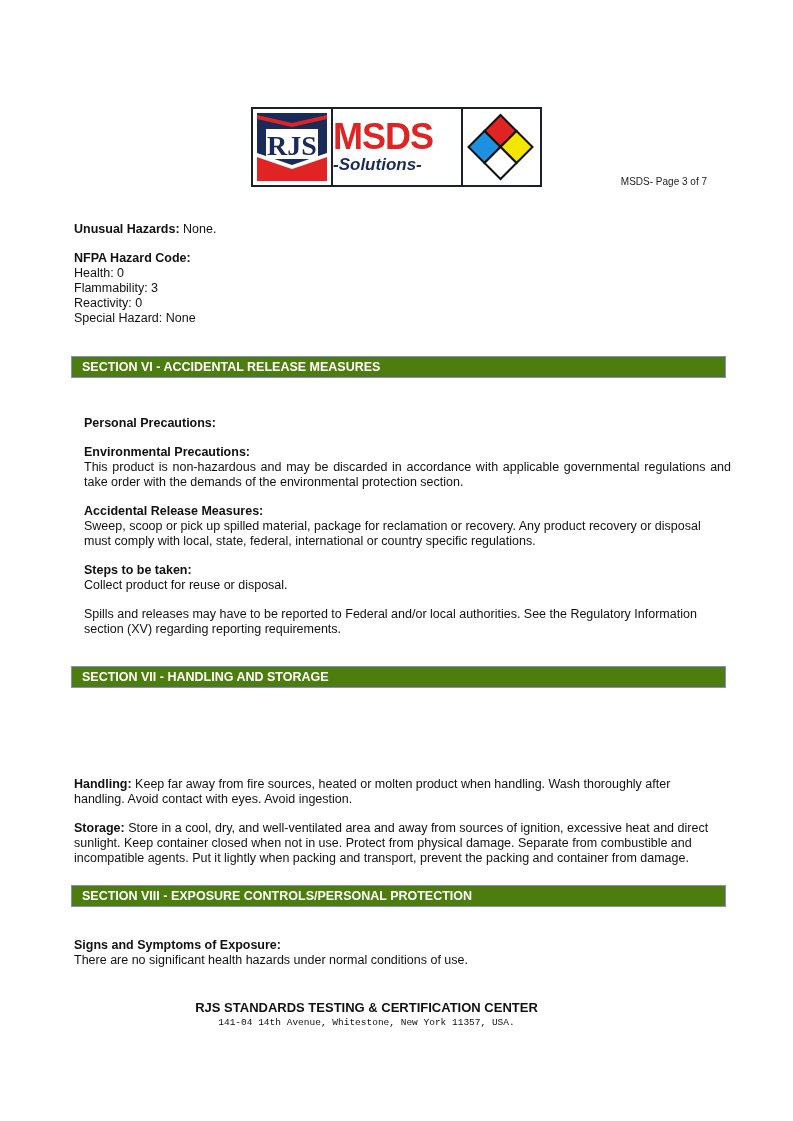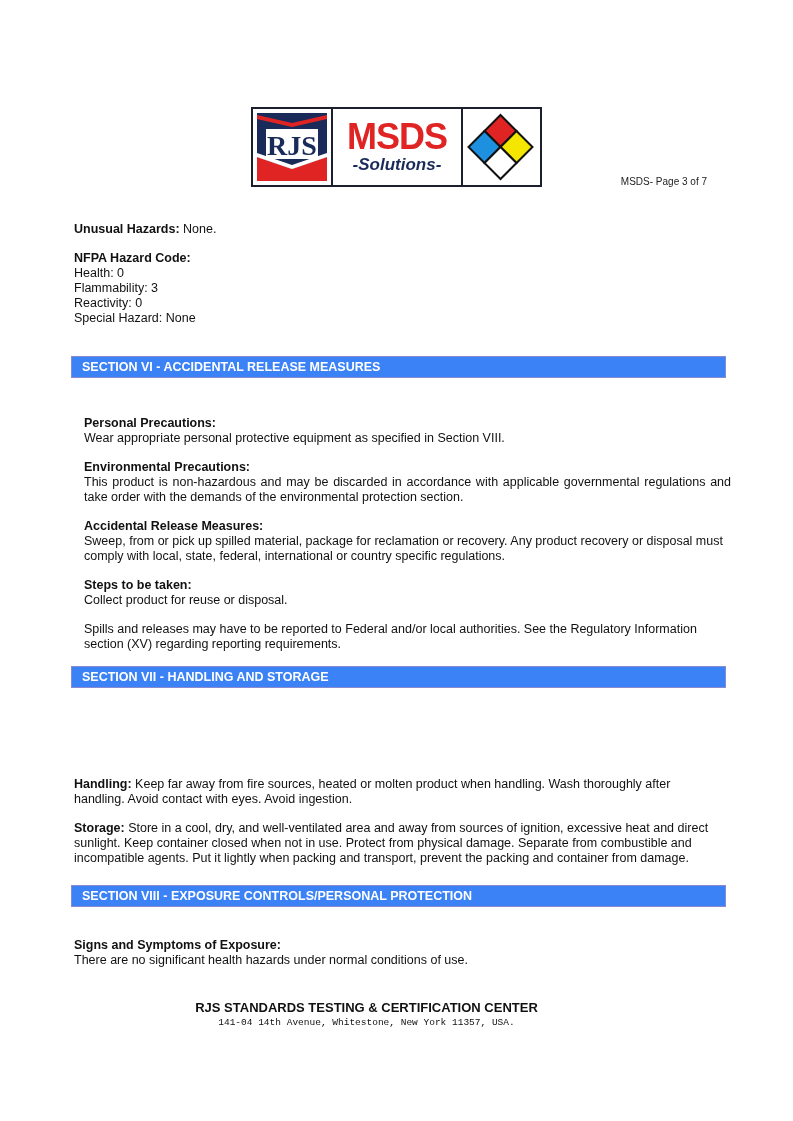--- a/index.html
+++ b/index.html
@@ -2,31 +2,31 @@
 <html><head>
   <meta charset="utf-8">
   <style>
     html, body { margin: 0; padding: 0; background: #ffffff; }
     body { width: 793px; height: 1121px; position: relative; overflow: hidden;
            font-family: "Liberation Sans", sans-serif; color: #111; font-size: 12.5px; }
     .logo { position: absolute; left: 251px; top: 107px; width: 291px; height: 80px;
             background: #1b1f2e; display: flex; padding: 2px; box-sizing: border-box; gap: 2px; }
     .logo-box { background: #fff; height: 100%; position: relative; }
     .logo-rjs { width: 78px; }
-    .logo-msds { width: 128px; display: flex; flex-direction: column; align-items: center; justify-content: center; }
+    .logo-msds { width: 128px; display: flex; flex-direction: column; justify-content: center; }
     .logo-diamond { flex: 1; }
     .msds-word { font-family: "Liberation Sans", sans-serif; font-weight: bold; font-size: 36px; color: #e02424; letter-spacing: -1px; line-height: 36px; }
     .msds-sub { font-family: "Liberation Sans", sans-serif; font-weight: bold; font-style: italic; font-size: 17px; color: #1a2b5a; line-height: 20px; }
     .pageno { position: absolute; right: 86px; top: 176px; font-size: 10px; color: #222; }
     .content { position: absolute; left: 74px; top: 222px; width: 647px; }
     .b { font-weight: bold; }
     p { margin: 0; line-height: 15px; }
     .gap { height: 14px; }
     .justify { text-align: justify; }
-    .section-bar { position: absolute; left: 71px; width: 655px; height: 22px; background: #3b82f6;
+    .section-bar { position: absolute; left: 71px; width: 655px; height: 22px; background: #4d7c0f;
                    border: 1px solid #8a8ad0; box-sizing: border-box; color: #fff; font-weight: bold;
                    font-size: 12.5px; line-height: 20px; padding-left: 10px; }
     .blk { position: absolute; left: 74px; width: 647px; }
     .footer { position: absolute; left: 0; width: 733px; text-align: center; }
     .footer-title { top: 1000px; font-weight: bold; font-size: 13px; }
     .footer-addr { top: 1017px; font-family: Liberation Mono, monospace; font-size: 9.5px; }
   </style>
 </head>
 <body>
 
@@ -66,27 +66,26 @@
   <p class="b">NFPA Hazard Code:</p>
   <p>Health: 0</p>
   <p>Flammability: 3</p>
   <p>Reactivity: 0</p>
   <p>Special Hazard: None</p>
 </div>
 
 <div class="section-bar" style="top:356px;">SECTION VI - ACCIDENTAL RELEASE MEASURES</div>
 <div class="blk" style="top:416px;margin-left:10px;">
   <p class="b">Personal Precautions:</p>
-  <p>Wear appropriate personal protective equipment as specified in Section VIII.</p>
   <div class="gap"></div>
   <p class="b">Environmental Precautions:</p>
   <p class="justify">This product is non-hazardous and may be discarded in accordance with applicable governmental regulations and take order with the demands of the environmental protection section.</p>
   <div class="gap"></div>
   <p class="b">Accidental Release Measures:</p>
-  <p>Sweep, from or pick up spilled material, package for reclamation or recovery. Any product recovery or disposal must comply with local, state, federal, international or country specific regulations.</p>
+  <p>Sweep, scoop or pick up spilled material, package for reclamation or recovery. Any product recovery or disposal must comply with local, state, federal, international or country specific regulations.</p>
   <div class="gap"></div>
   <p class="b">Steps to be taken:</p>
   <p>Collect product for reuse or disposal.</p>
   <div class="gap"></div>
   <p>Spills and releases may have to be reported to Federal and/or local authorities. See the Regulatory Information section (XV) regarding reporting requirements.</p>
 </div>
 
 <div class="section-bar" style="top:666px;">SECTION VII - HANDLING AND STORAGE</div>
 <div class="blk" style="top:777px;">
   <p><span class="b">Handling:</span><span> Keep far away from fire sources, heated or molten product when handling. Wash thoroughly after handling. Avoid contact with eyes. Avoid ingestion.</span></p>

